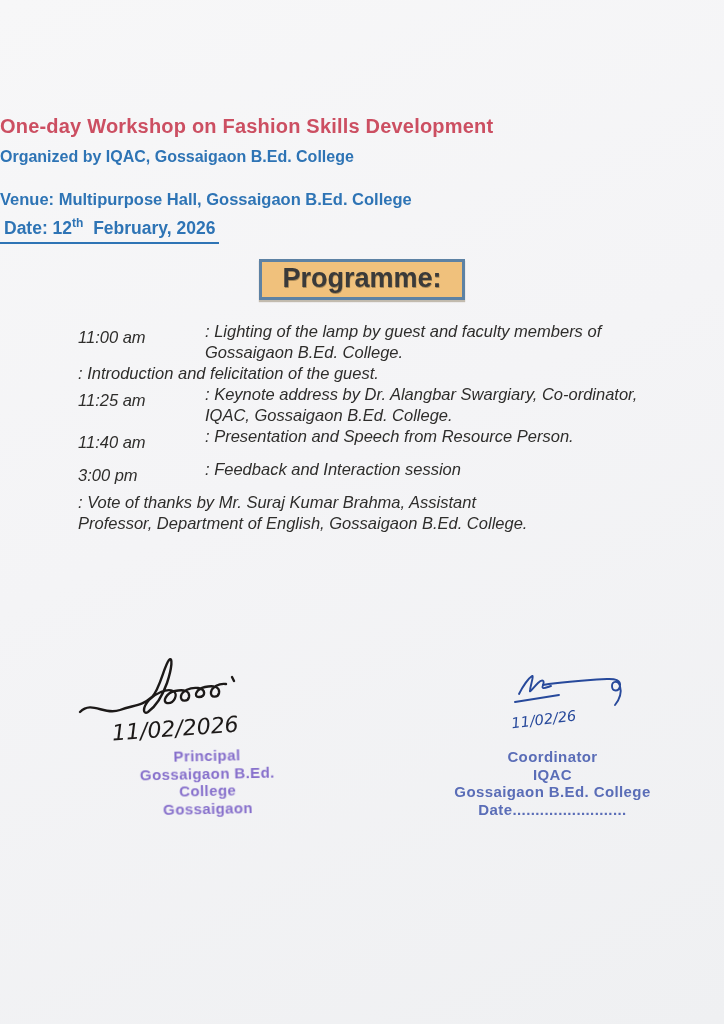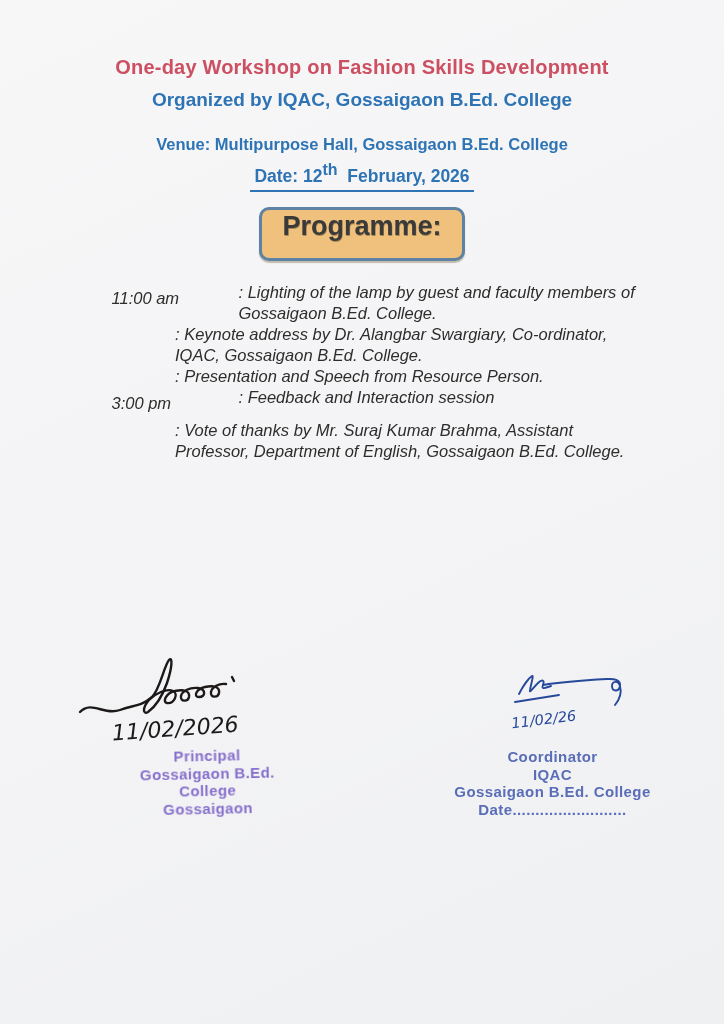--- a/index.html
+++ b/index.html
@@ -7,60 +7,60 @@
     width:724px;height:1024px;overflow:hidden;
     font-family:"Liberation Sans", sans-serif;
     background:#e8e8ea;
   }
   .page{
     position:relative;width:724px;height:1024px;
     background:linear-gradient(155deg,#f7f7f8 0%,#f4f4f6 45%,#eff0f2 100%);
     color:#2e2d2b;
   }
   
-  .header{padding-top:56px;text-align:center;}
+  .header{padding-top:115px;}
   .doc-title{
     margin:0 0 10px 0;
     font-size:20px;font-weight:bold;letter-spacing:0.2px;
     color:#cc4f62;
   }
   .organizer-line{
-    font-size:19px;font-weight:bold;color:#2e74b5;margin-bottom:7px;
+    font-size:16px;font-weight:bold;color:#2e74b5;margin-bottom:7px;
   }
   .venue-line{
     font-size:16.5px;font-weight:bold;color:#2e74b5;margin-bottom:7px;margin-top:24px;
   }
   .date-line{
     display:inline-block;
     font-size:17.5px;font-weight:bold;color:#2e74b5;
     border-bottom:2px solid #2e74b5;
     padding:0 4px 3px 4px;
   }
-  .date-line sup{font-size:16px;}
+  .date-line sup{font-size:12px;}
   .pre{white-space:pre;}
   
   .programme-wrap{text-align:center;margin-top:15px;}
   .programme-badge{
     display:inline-block;
     background:#f0c17c;
     border:3px solid #5d82a4;
-    border-radius:10px;
+    border-radius:0;
     box-shadow:0 2px 1px rgba(100,80,40,0.35);
-    padding:1px 20px 16px 20px;
+    padding:1px 20px 3px 20px;
     font-size:27px;font-weight:bold;color:#3a3a3a;
     text-shadow:0.5px 0.5px 0.5px rgba(60,50,30,0.4);
   }
   
   .schedule{
     margin:21px 0 0 78px;
     font-style:italic;
     font-size:16.5px;
     color:#2e2d2b;
   }
-  .sched-row{display:flex;align-items:flex-start;justify-content:center;}
+  .sched-row{display:flex;align-items:flex-start;}
   .sched-time{width:127px;flex:0 0 127px;line-height:33px;}
   .sched-desc{width:452px;line-height:21px;}
   
   .sig-svg{position:absolute;}
   .sig-left-svg{left:76px;top:650px;}
   .sig-right-svg{left:503px;top:666px;}
   .stamp{
     position:absolute;
     text-align:center;
     font-weight:bold;
@@ -98,27 +98,30 @@
   <div class="programme-wrap">
     <span class="programme-badge">Programme:</span>
   </div>
 
   <div class="schedule">
     <div class="sched-row">
       <div class="sched-time">11:00 am</div>
       <div class="sched-desc">: Lighting of the lamp by guest and faculty members of Gossaigaon B.Ed. College.</div>
     </div>
     <div class="sched-row">
+      <div class="sched-desc">: Introduction and felicitation of the guest.</div>
     </div>
     <div class="sched-row">
     </div>
     <div class="sched-row">
+      <div class="sched-time">11:25 am</div>
       <div class="sched-desc">: Keynote address by Dr. Alangbar Swargiary, Co-ordinator, IQAC, Gossaigaon B.Ed. College.</div>
     </div>
     <div class="sched-row">
+      <div class="sched-time">11:40 am</div>
       <div class="sched-desc">: Presentation and Speech from Resource Person.</div>
     </div>
     <div class="sched-row">
       <div class="sched-time">3:00 pm</div>
       <div class="sched-desc">: Feedback and Interaction session</div>
     </div>
     <div class="sched-row">
       <div class="sched-desc">: Vote of thanks by Mr. Suraj Kumar Brahma, Assistant Professor, Department of English, Gossaigaon B.Ed. College.</div>
     </div>
   </div>

